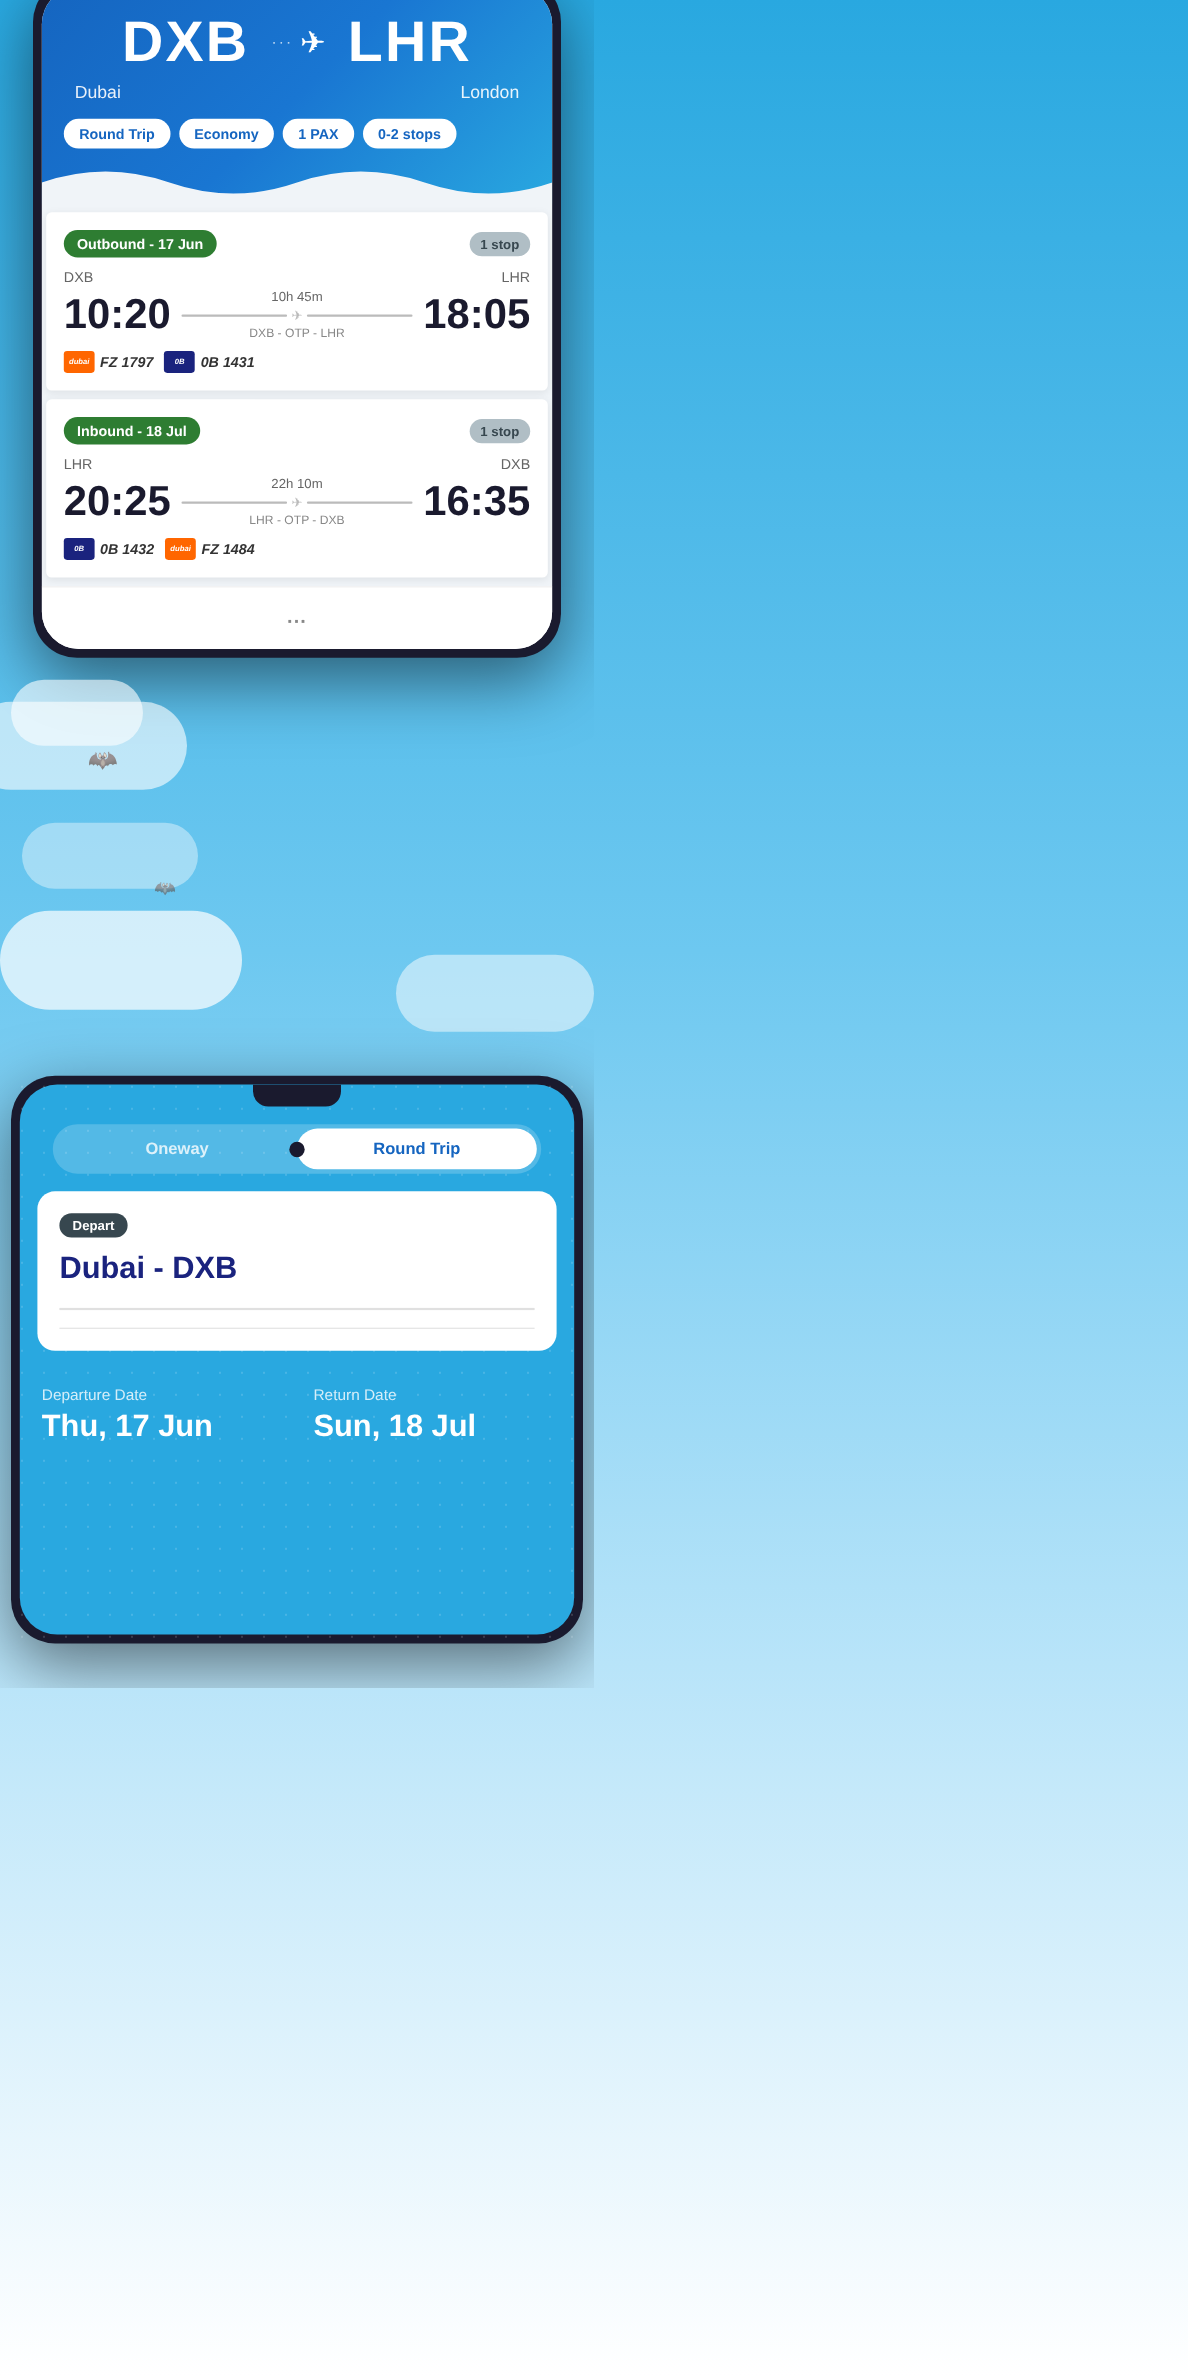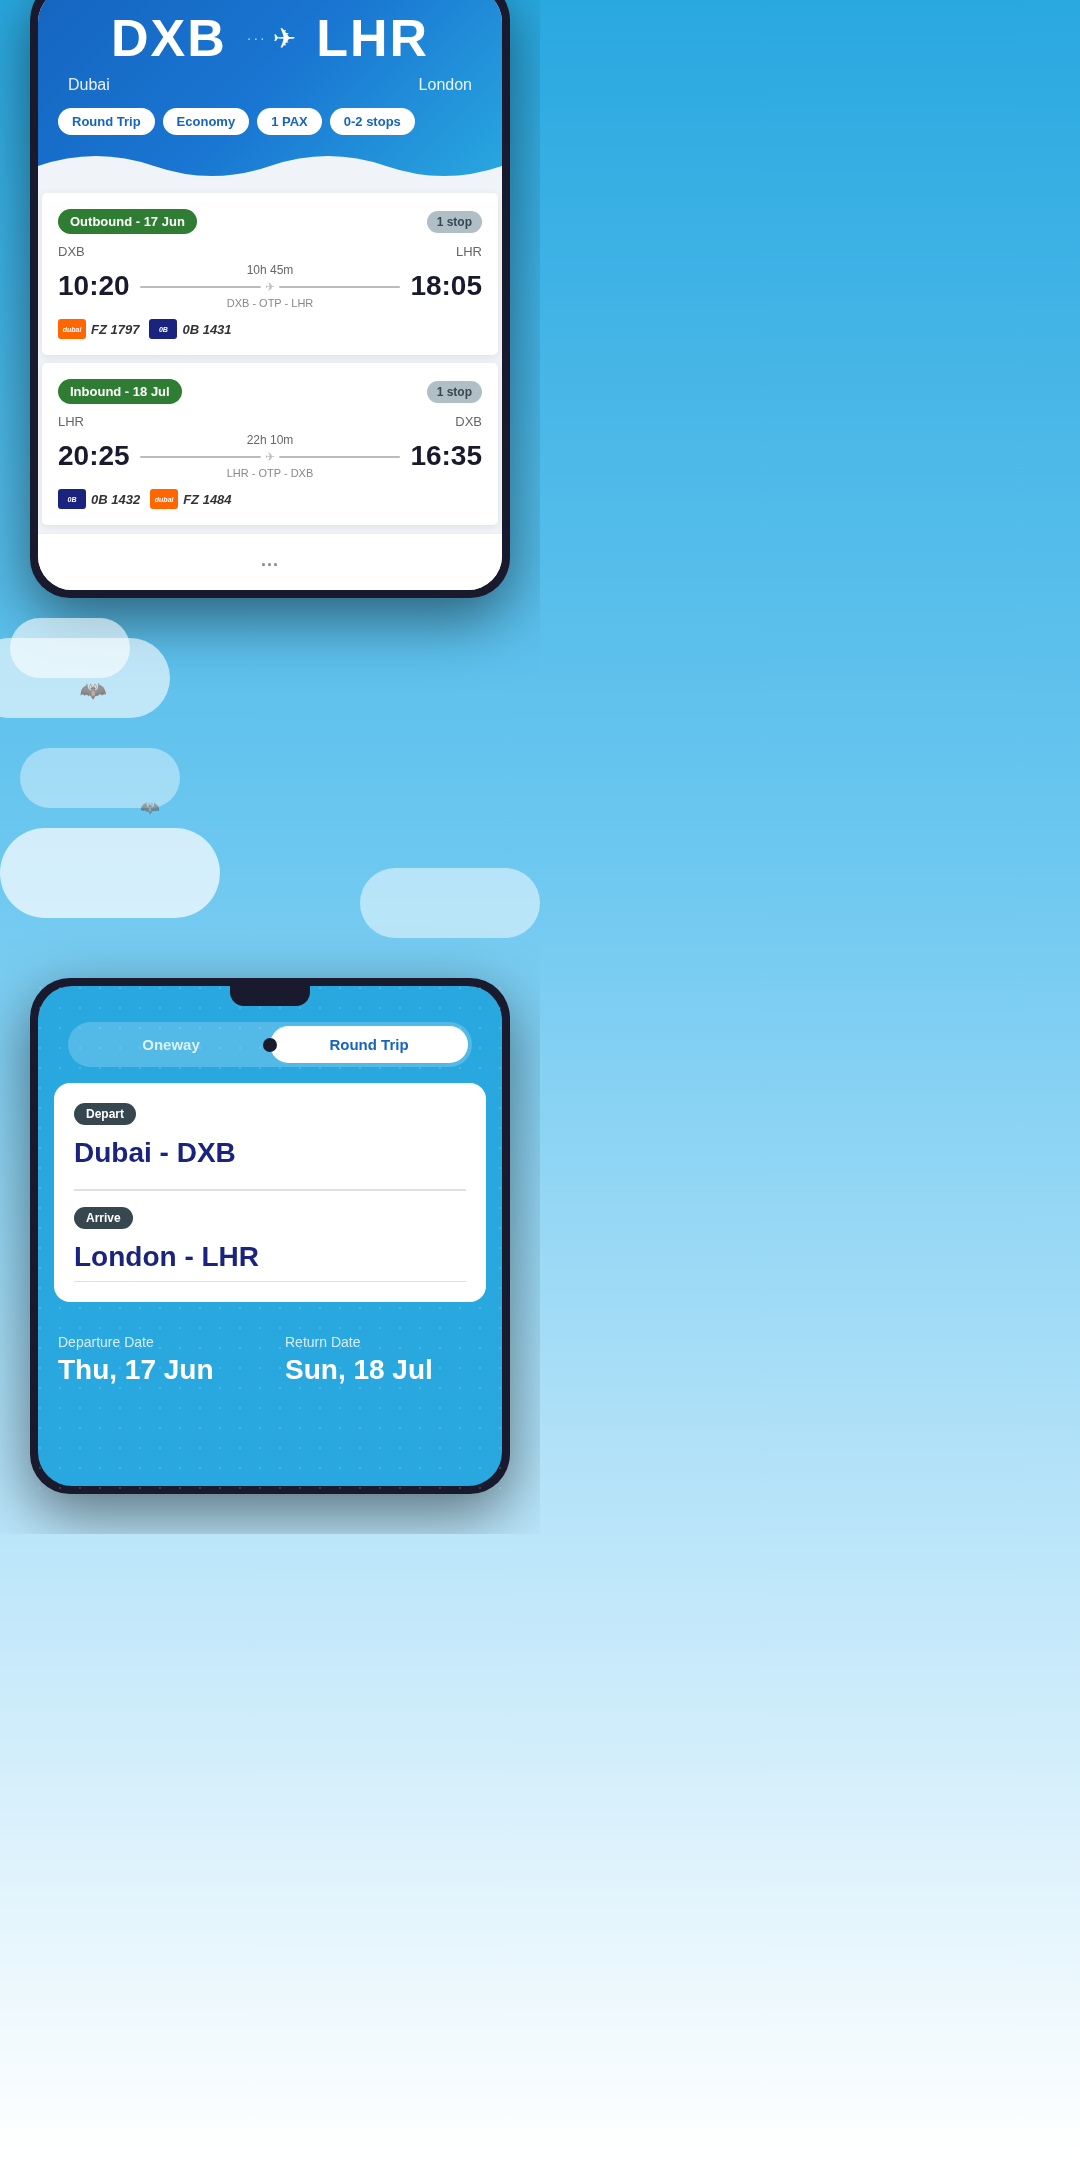--- a/index.html
+++ b/index.html
@@ -194,21 +194,21 @@
     }
 
     .times-row {
       display: flex;
       align-items: center;
       justify-content: space-between;
       margin-bottom: 10px;
     }
 
     .time-text {
-      font-size: 28px;
+      font-size: 38px;
       font-weight: 900;
       color: #1a1a2e;
       line-height: 1;
     }
 
     .flight-path {
       flex: 1;
       text-align: center;
       padding: 0 10px;
     }
@@ -297,21 +297,21 @@
       font-size: 48px;
       font-weight: 900;
       color: white;
       letter-spacing: 1px;
       font-style: italic;
       font-family: 'Georgia', serif;
     }
 
     
     .phone-2 {
-      width: 480px;
+      width: 520px;
       margin: 0 auto;
       background: #1a1a2e;
       border-radius: 40px;
       padding: 8px;
       box-shadow: 0 20px 60px rgba(0,0,0,0.5);
       position: relative;
     }
 
     .phone-2-inner {
       border-radius: 34px;
@@ -574,24 +574,20 @@
       </div>
 
       <div class="search-section" style="position:relative; z-index:2;">
 
         <div class="field-group">
           <span class="field-label">Depart</span>
           <div class="field-value">Dubai - DXB</div>
         </div>
         <div class="field-divider"></div>
 
-        <div class="field-group" style="margin-bottom:0;">
-          <span class="field-label">Arrive</span>
-          <div class="field-value">London - LHR</div>
-        </div>
         <div class="field-divider" style="margin-bottom:0;"></div>
       </div>
 
       <div class="dates-section">
         <div class="dates-row">
           <div class="date-group">
             <div class="date-label">Departure Date</div>
             <div class="date-value">Thu, 17 Jun</div>
           </div>
           <div class="date-group">

